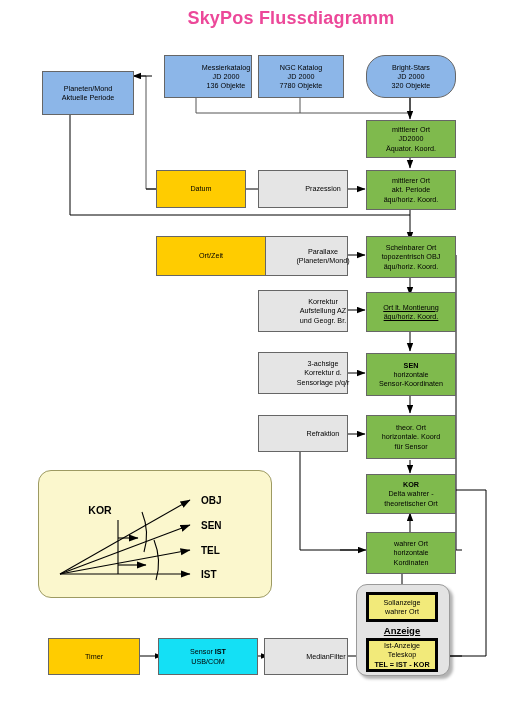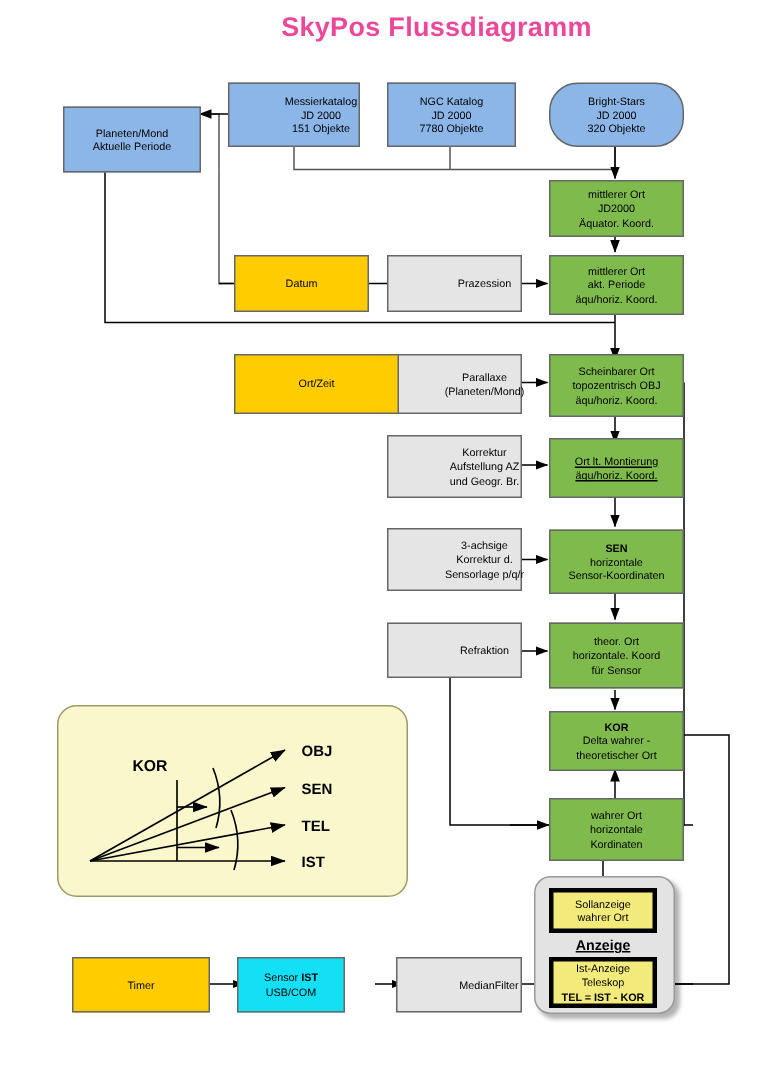--- a/index.html
+++ b/index.html
@@ -150,24 +150,24 @@
       <path d="M348,656 L366,656" marker-end="url(#ahs)"></path>
 
     </g>
   </svg>
 
   <div class="box b-blue" style="left:42px;top:55px;width:92px;height:44px;margin-top:16px;">
     <span class="ln">Planeten/Mond</span>
     <span class="ln">Aktuelle Periode</span>
   </div>
 
-  <div class="box b-blue" style="left:152px;top:55px;width:88px;height:43px;padding-left:36px;">
+  <div class="box b-blue" style="left:164px;top:55px;width:88px;height:43px;padding-left:36px;">
     <span class="ln">Messierkatalog</span>
     <span class="ln">JD 2000</span>
-    <span class="ln">151 Objekte</span>
+    <span class="ln">136 Objekte</span>
   </div>
 
   <div class="box b-blue" style="left:258px;top:55px;width:86px;height:43px;">
     <span class="ln">NGC Katalog</span>
     <span class="ln">JD 2000</span>
     <span class="ln">7780 Objekte</span>
   </div>
 
   <div class="box b-blue" style="left:366px;top:55px;width:90px;height:43px;border-radius:19px;">
     <span class="ln">Bright-Stars</span>
@@ -252,21 +252,21 @@
   </div>
 
   <div class="box b-yellow" style="left:156px;top:236px;width:110px;height:40px;">
     <span class="ln">Ort/Zeit</span>
   </div>
 
   <div class="box b-yellow" style="left:48px;top:638px;width:92px;height:37px;">
     <span class="ln">Timer</span>
   </div>
 
-  <div class="box b-cyan" style="left:158px;top:638px;width:72px;height:37px;">
+  <div class="box b-cyan" style="left:158px;top:638px;width:100px;height:37px;">
     <span class="ln">Sensor <span class="bold">IST</span></span>
     <span class="ln">USB/COM</span>
   </div>
 
   <div class="box b-orange" style="left:264px;top:638px;width:84px;height:37px;">
     <span class="ln">MedianFilter</span>
   </div>
 
   <div id="anzeige-panel"></div>
   <div id="anzeige-label">Anzeige</div>

